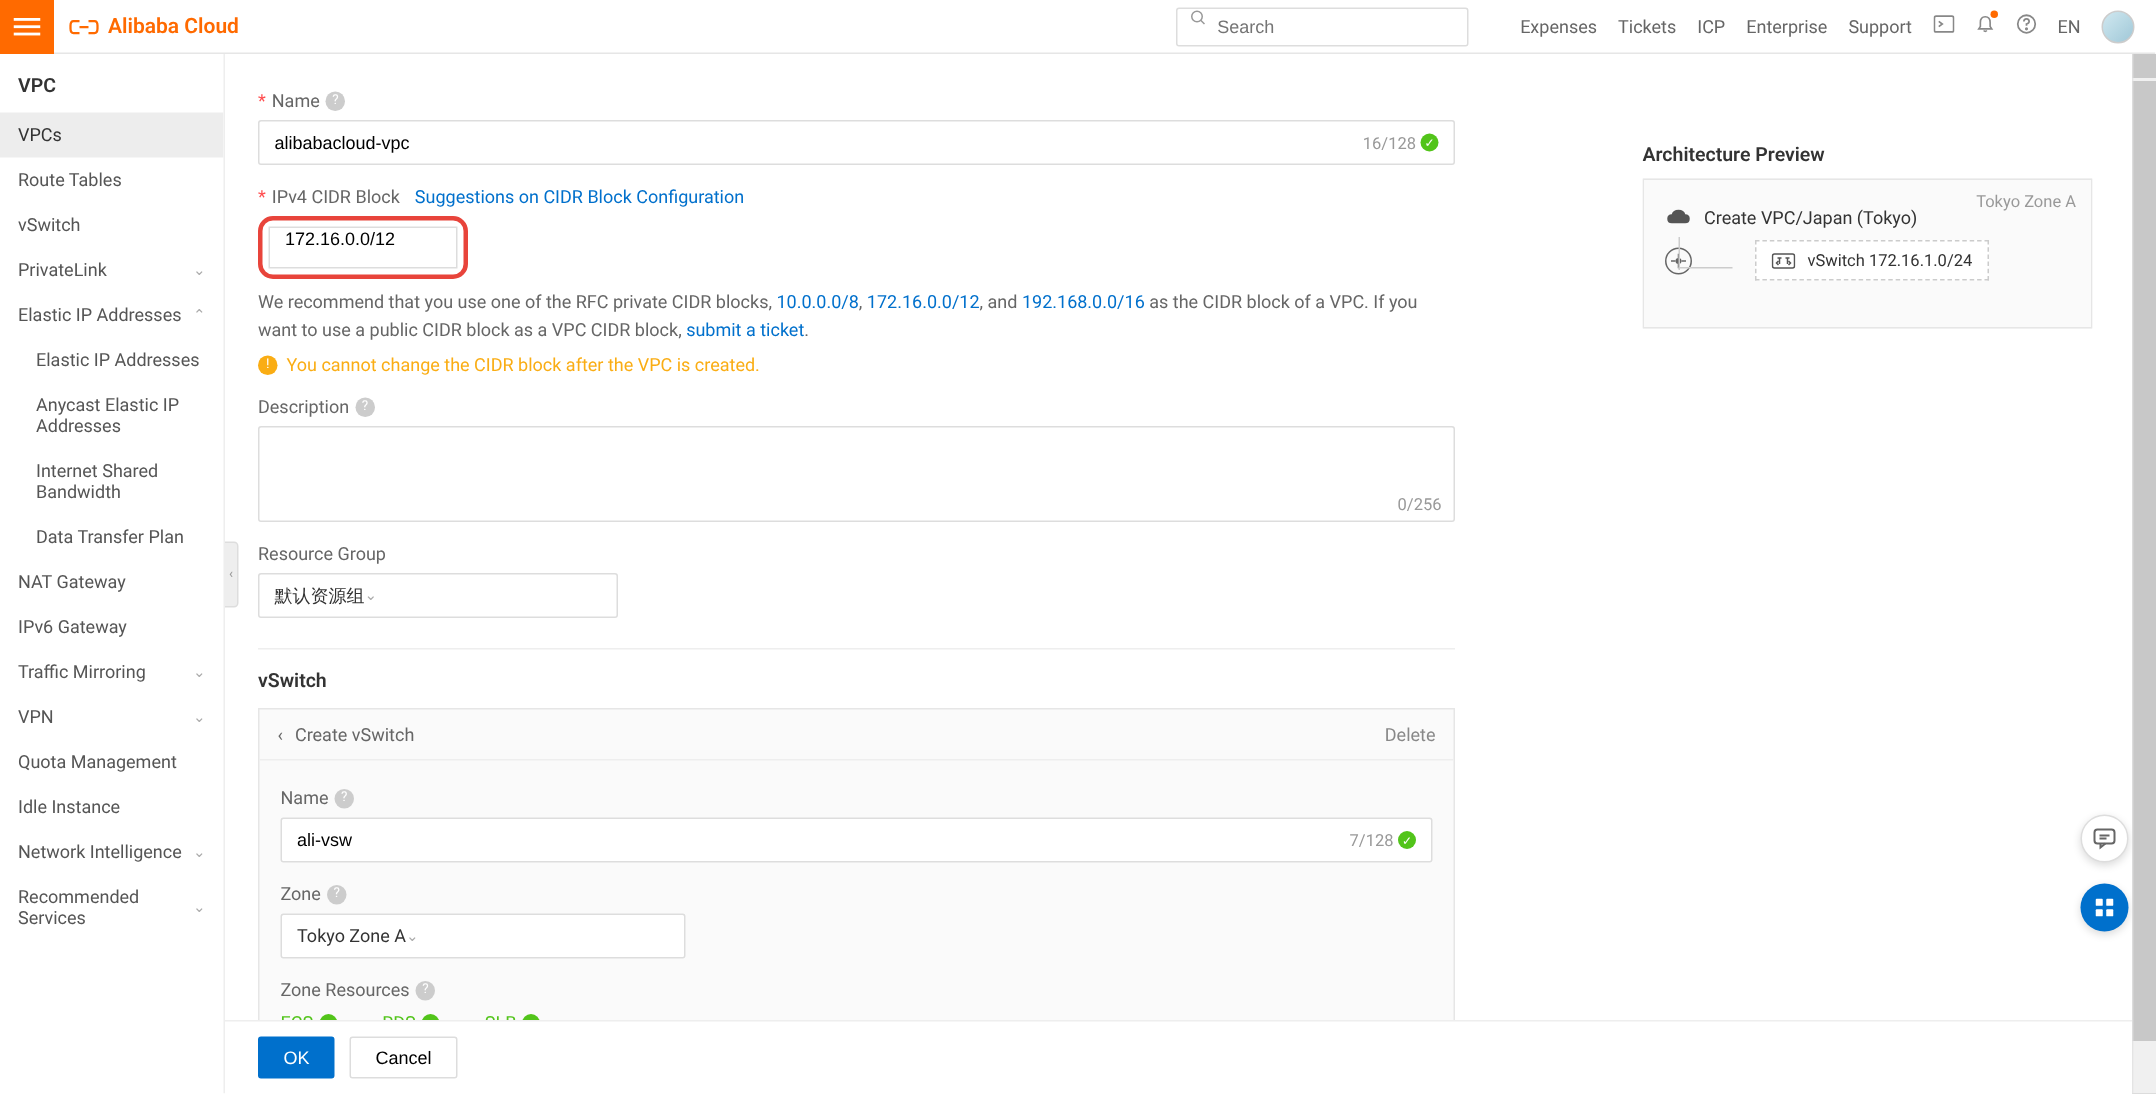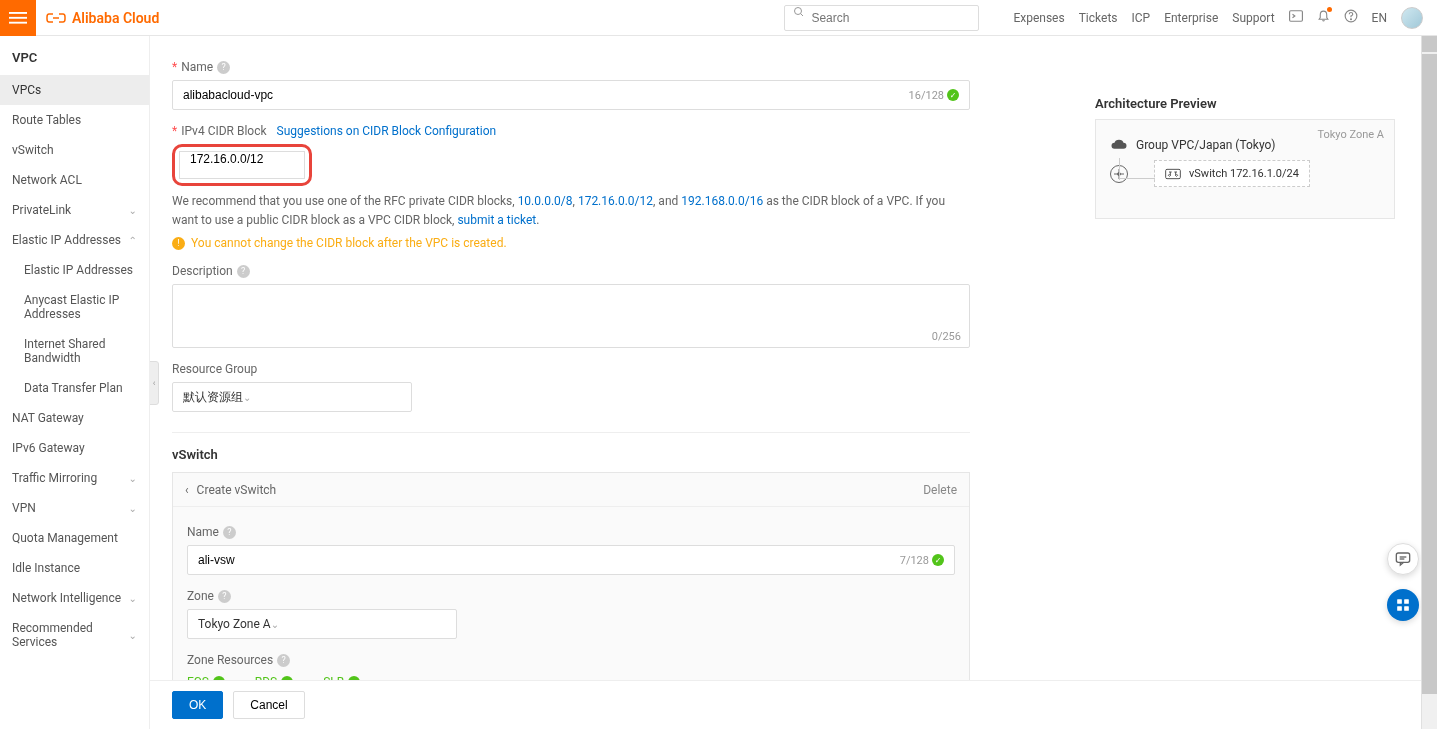--- a/index.html
+++ b/index.html
@@ -154,23 +154,20 @@
     <div class="sidebar-item active">
         <span>VPCs</span>
       </div>
     <div class="sidebar-item">
         <span>Route Tables</span>
       </div>
     <div class="sidebar-item">
         <span>vSwitch</span>
       </div>
     <div class="sidebar-item">
-        <span>Network ACL</span>
-      </div>
-    <div class="sidebar-item">
         <span>PrivateLink</span>
         <span class="chevron">⌄</span>
       </div>
     <div class="sidebar-item">
         <span>Elastic IP Addresses</span>
         <span class="chevron">⌃</span>
       </div>
     <div class="sidebar-item sidebar-sub">
         <span>Elastic IP Addresses</span>
       </div>
@@ -334,35 +331,35 @@
 </div>
 
 <div class="preview">
   <div class="preview-title">Architecture Preview</div>
   <div class="preview-box">
     <div class="preview-zone-label">Tokyo Zone A</div>
     <div class="tree-row">
       <svg width="18" height="14" viewBox="0 0 24 18" fill="#555">
           <path d="M6 14 Q2 14 2 10 Q2 6 6 6 Q7 2 12 2 Q17 2 18 6 Q22 6 22 10 Q22 14 18 14 Z"></path>
         </svg>
-      <span>Group VPC/Japan (Tokyo)</span>
+      <span>Create VPC/Japan (Tokyo)</span>
     </div>
     <div class="tree-line"></div>
       <div class="tree-line2"></div>
     <div style="display:flex;align-items:center;gap:10px;">
       <span class="node-icon">
           <svg width="10" height="10" viewBox="0 0 10 10" fill="none" stroke="#666" stroke-width="1">
             <circle cx="5" cy="5" r="1.5" fill="#666"></circle>
             <line x1="5" y1="0" x2="5" y2="3"></line>
             <line x1="5" y1="7" x2="5" y2="10"></line>
             <line x1="0" y1="5" x2="3" y2="5"></line>
             <line x1="7" y1="5" x2="10" y2="5"></line>
           </svg>
         </span>
-      <div class="vswitch-node" style="margin-left:16px">
+      <div class="vswitch-node" style="margin-left:32px">
         <svg width="16" height="12" viewBox="0 0 24 16" fill="none" stroke="#555" stroke-width="1.5">
             <rect x="1" y="1" width="22" height="14" rx="2"></rect>
             <path d="M6 5 L10 5 M8 5 L8 11 M14 5 L18 5 M16 5 L16 11"></path>
             <path d="M7 8 L5 10 L7 12 M17 8 L19 10 L17 12"></path>
           </svg>
         <span>vSwitch 172.16.1.0/24</span>
       </div>
     </div>
   </div>
 </div>

